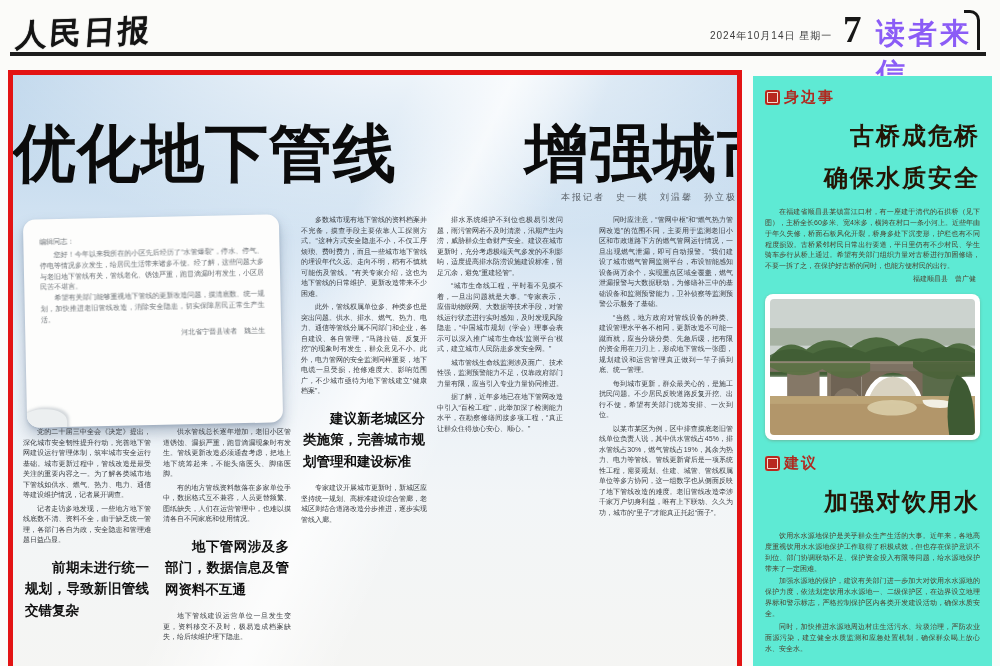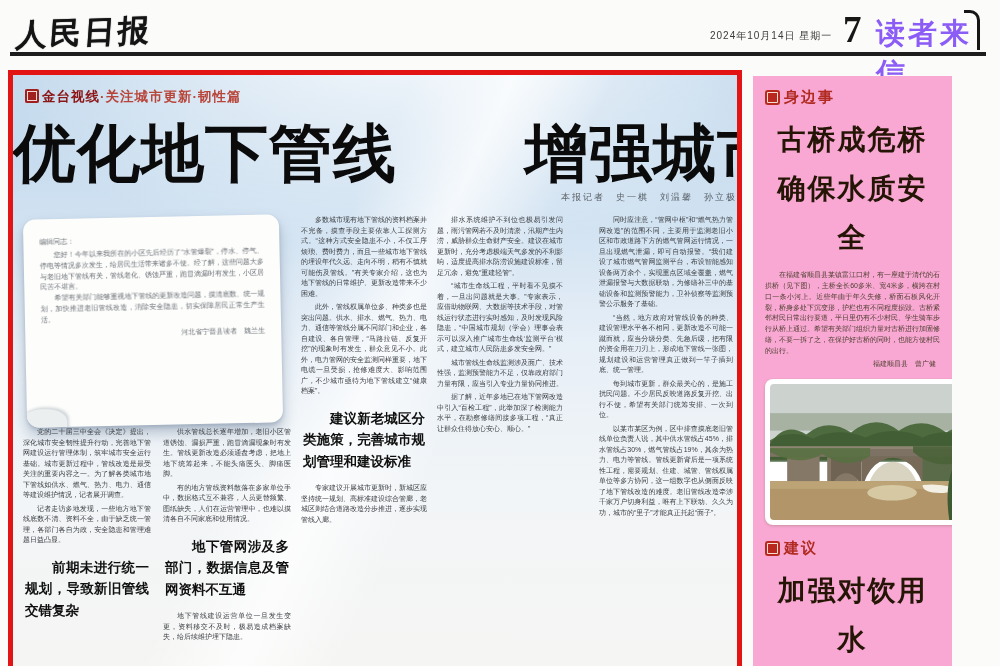--- a/index.html
+++ b/index.html
@@ -63,28 +63,28 @@
   .col h3 { font-size:13.5px; line-height:1.6; color:#101010; font-weight:900;
             text-align:justify; text-indent:2em; margin:11px 2px 11px;
             font-family:"DejaVu Sans","Liberation Sans",sans-serif; }
   .col1 { left:10px;  top:352px; width:128px; height:248px; }
   .col2 { left:150px; top:352px; width:128px; height:248px; }
   .col3 { left:288px; top:140px; width:126px; height:460px; }
   .col4 { left:424px; top:140px; width:126px; height:460px; }
   .col5 { left:586px; top:140px; width:134px; height:460px; }
 
   
-  .sidebar { position:absolute; left:753px; top:76px; width:199px; height:590px;
-             background:#f9a8d4; padding:12px 12px 8px; overflow:hidden; }
+  .sidebar { position:absolute; left:753px; top:76px; width:239px; height:590px;
+             background:#5eead4; padding:12px 12px 8px; overflow:hidden; }
   .badge-row { display:flex; align-items:center; margin-bottom:8px; }
   .badge-icon { width:15px; height:15px; background:#b8281e; border-radius:3px; margin-right:4px;
                 box-shadow:inset 0 0 0 2px #b8281e, inset 0 0 0 3px #f3ded0; }
   .badge-label { font-size:15px; font-weight:900; color:#b02a20; letter-spacing:2px; }
-  .sb-title { text-align:center; font-family:"Liberation Serif", serif; font-weight:900;
-              font-size:28px; color:#241505; line-height:1.75; letter-spacing:2px; }
+  .sb-title { text-align:right; font-family:"Liberation Serif", serif; font-weight:900;
+              font-size:24px; color:#241505; line-height:1.75; letter-spacing:2px; }
   .sb-body { margin-top:8px; }
   .sb-body p { font-size:7px; line-height:1.55; color:#4c3e2c; text-align:justify;
                text-indent:2em; margin-bottom:2px; filter:blur(.35px); }
   .sb-signature { font-size:7px; color:#4c3e2c; text-align:right; margin:2px 4px 0 0;
                   filter:blur(.3px); }
   .photo-frame { width:215px; height:146px; margin:10px auto 14px; background:#fff;
                  border-radius:8px; padding:5px; box-shadow:0 1px 3px rgba(120,100,70,.35); }
   .photo-frame svg { width:100%; height:100%; border-radius:4px; display:block; }
   .section2 { margin-top:2px; }
 </style>
@@ -96,23 +96,20 @@
   <div class="masthead">
     <div class="paper-logo">人民日报</div>
     <div class="issue-date">2024年10月14日  星期一</div>
     <div class="page-number">7</div>
     <div class="section-name">读者来信</div>
     <div class="corner-bracket"></div>
     <div class="masthead-rule"></div>
   </div>
 
   <div class="feature">
-    <div class="kicker">
-      <span class="kicker-badge"></span><span class="brand">金台视线</span><span class="rest">·关注城市更新·韧性篇</span>
-    </div>
     <div class="headline">优化地下管线　　增强城市韧性</div>
     <div class="byline">本报记者　史一棋　刘温馨　孙立极</div>
 
     <div class="letter">
       <p class="salutation">编辑同志：</p>
       <div>
           <p>您好！今年以来我所在的小区先后经历了“水管爆裂”，停水、停气、停电等情况多次发生，给居民生活带来诸多不便。经了解，这些问题大多与老旧地下管线有关，管线老化、锈蚀严重，跑冒滴漏时有发生，小区居民苦不堪言。</p>
           <p>希望有关部门能够重视地下管线的更新改造问题，摸清底数、统一规划，加快推进老旧管线改造，消除安全隐患，切实保障居民正常生产生活。</p>
         </div>
       <p class="letter-signature">河北省宁晋县读者　魏兰生</p>

